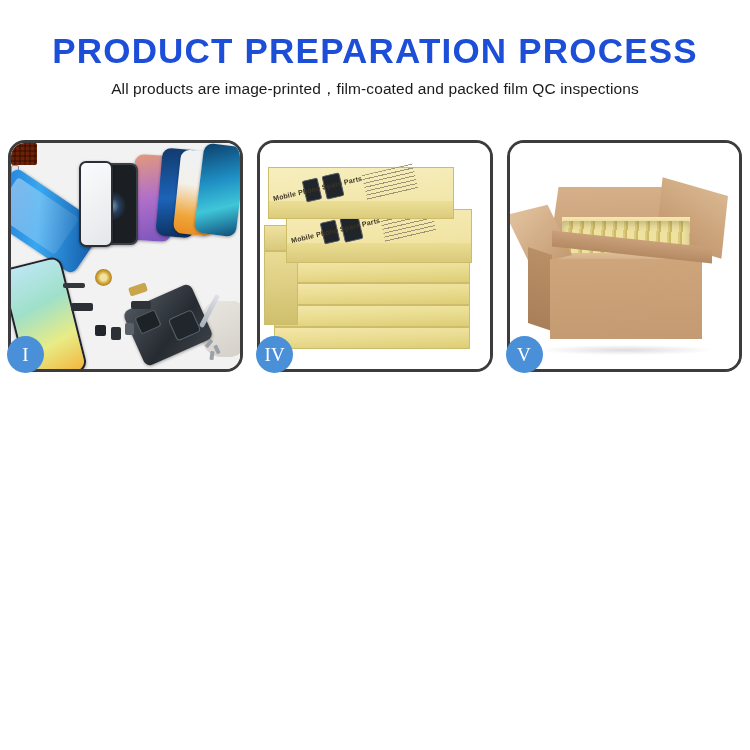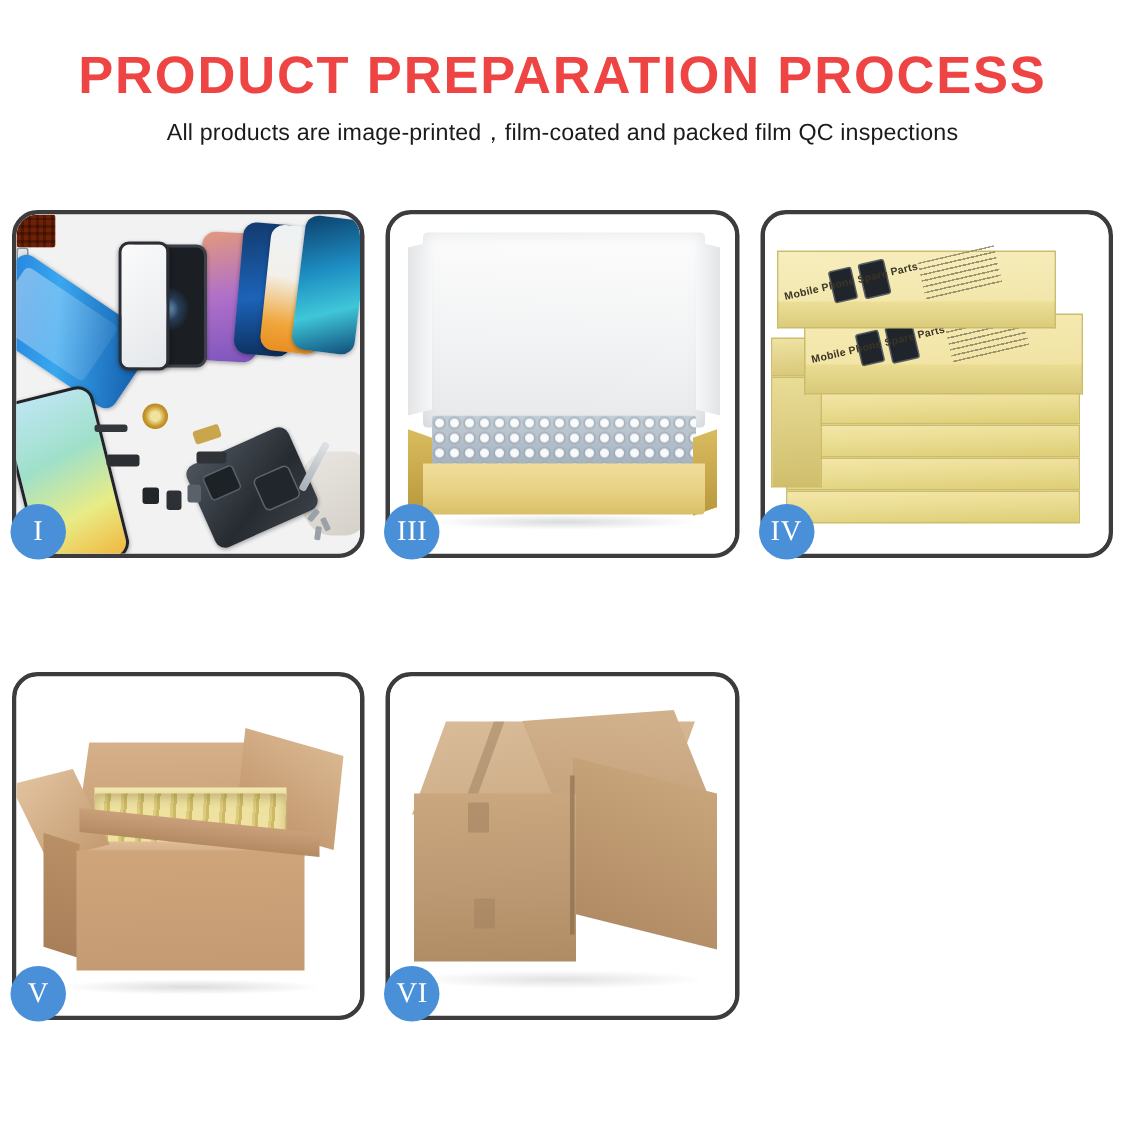--- a/index.html
+++ b/index.html
@@ -11,21 +11,21 @@
     overflow:hidden;
     position:relative;
   }
 
   
   #header { width:750px; padding-top:30px; text-align:center; }
   #page-title {
     font-size:35px;
     font-weight:bold;
     letter-spacing:1.2px;
-    color:#ef4444;
+    color:#1d4ed8;
     line-height:42px;
     white-space:nowrap;
   }
   #page-subtitle {
     font-size:15.5px;
     font-weight:normal;
     color:#1b1b1b;
     line-height:22px;
     margin-top:6px;
     letter-spacing:0.1px;
@@ -467,31 +467,20 @@
       <div class="p-sq4"></div>
       <div class="p-tool"></div>
       <div class="p-scr1"></div>
       <div class="p-scr2"></div>
       <div class="p-scr3"></div>
     </div>
     <div class="badge">I</div>
   </div>
 
 
-  <div class="process-cell">
-    <div class="cell-photo photo-boxopen">
-      <div class="bo-lid"></div>
-      <div class="bo-inner"></div>
-      <div class="bo-lfl"></div>
-      <div class="bo-rfl"></div>
-      <div class="bo-front"></div>
-      <div class="bo-shadow"></div>
-    </div>
-    <div class="badge">III</div>
-  </div>
 
   <div class="process-cell">
     <div class="cell-photo photo-stack">
       <div class="sb sb-l5"></div>
       <div class="sb sb-l4"></div>
       <div class="sb sb-l3"></div>
       <div class="sb sb-l2"></div>
       <div class="sb sb-r3"></div>
       <div class="sb sb-r2"></div>
 
@@ -521,28 +510,14 @@
       <div class="ct-rim"></div>
       <div class="ct-flap-left"></div>
       <div class="ct-side"></div>
       <div class="ct-body"></div>
       <div class="ct-flap-front"></div>
       <div class="ct-shadow"></div>
     </div>
     <div class="badge">V</div>
   </div>
 
-  <div class="process-cell">
-    <div class="cell-photo photo-sealed">
-      <div class="sl-top"></div>
-      <div class="sl-top2"></div>
-      <div class="sl-seam"></div>
-      <div class="sl-right"></div>
-      <div class="sl-front"></div>
-      <div class="sl-edge"></div>
-      <div class="sl-tape1"></div>
-      <div class="sl-tape2"></div>
-      <div class="sl-shadow"></div>
-    </div>
-    <div class="badge">VI</div>
-  </div>
 
 </div>
 
 </body></html>

